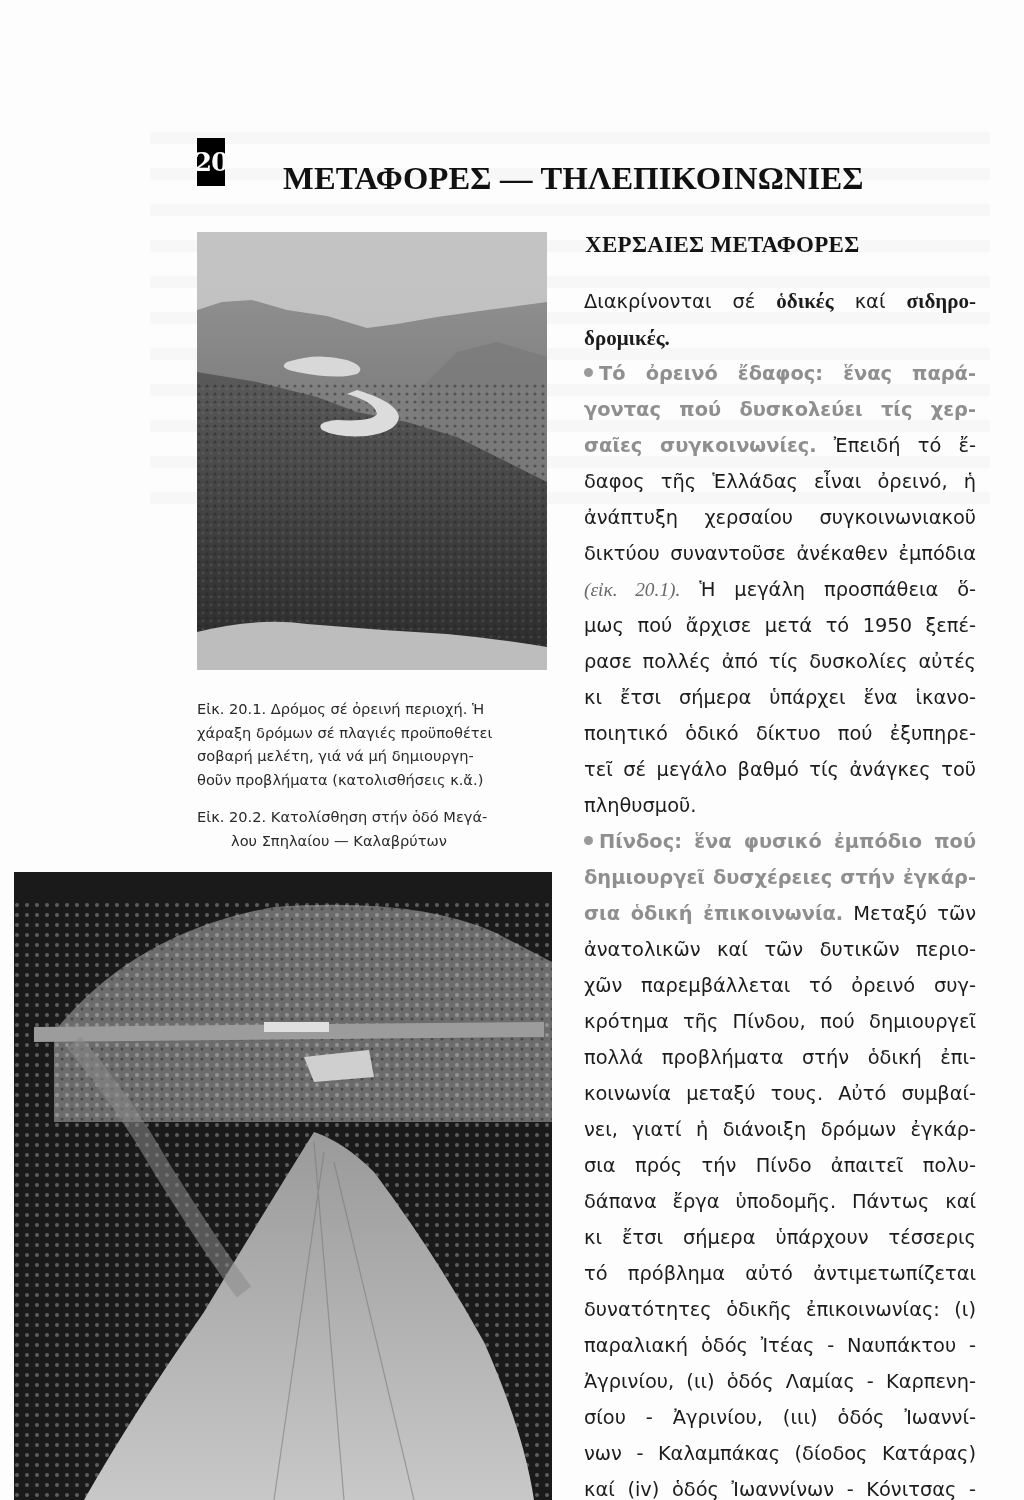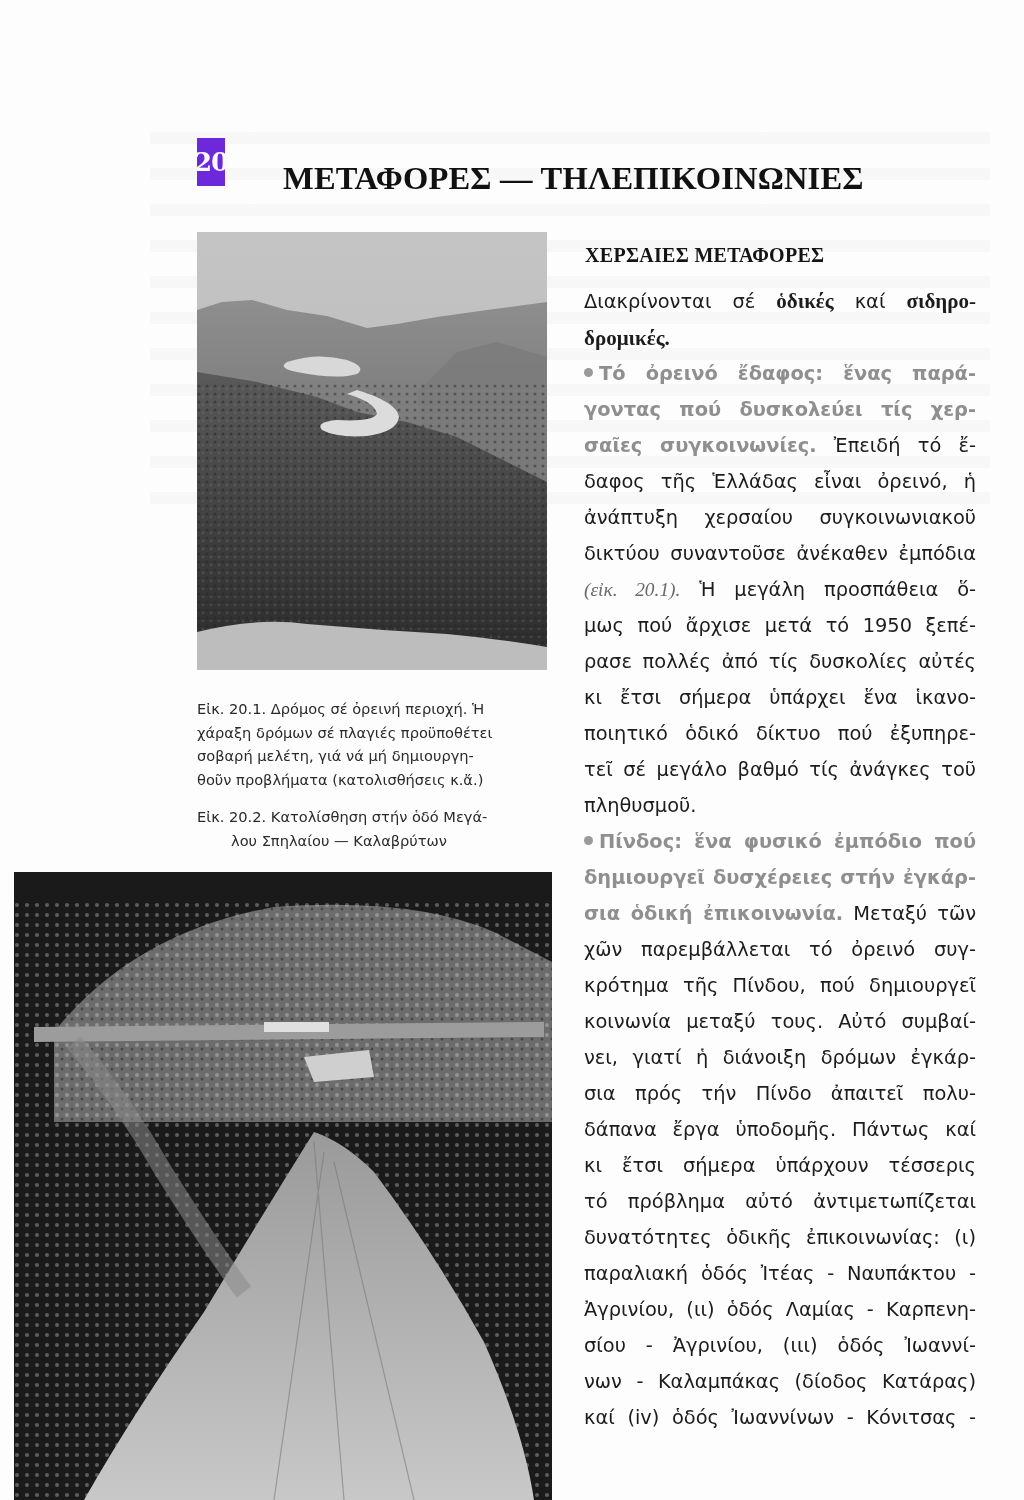--- a/index.html
+++ b/index.html
@@ -10,21 +10,21 @@
     color: #1c1c1c;
   }
   .ghost {
     position: absolute; left: 150px; top: 118px; width: 840px; height: 400px;
     background:
       repeating-linear-gradient(180deg, rgba(0,0,0,0) 0 14px, rgba(0,0,0,0.025) 14px 26px, rgba(0,0,0,0) 26px 36px);
     pointer-events: none;
   }
   .badge {
     position: absolute; left: 197px; top: 138px; width: 28px; height: 48px;
-    background: #6d28d9; color: #fafafa;
+    background: #000000; color: #fafafa;
     font-family: "DejaVu Serif", serif; font-weight: bold; font-size: 26px;
     display: flex; align-items: center; justify-content: center; letter-spacing: -1px;
   }
   .chapter-title {
     position: absolute; left: 283px; top: 130px; white-space: nowrap;
     font-family: "Liberation Serif", serif; font-weight: bold; font-size: 32.5px;
     color: #111; letter-spacing: 0.2px; margin-top: 30px;
   }
   .photo { position: absolute; overflow: hidden; }
   .photo svg { display: block; width: 100%; height: 100%; }
@@ -32,22 +32,22 @@
   .photo2 { left: 14px; top: 872px; width: 538px; height: 628px; }
   .caption {
     position: absolute; font-family: "DejaVu Sans", sans-serif; font-size: 14.6px;
     color: #2a2a2a; line-height: 23.5px; white-space: nowrap;
   }
   .caption1 { left: 197px; top: 697px; }
   .caption2 { left: 197px; top: 805px; }
   .caption .line { display: block; }
   .caption .indent { padding-left: 34px; }
   .section-title {
-    position: absolute; left: 585px; top: 244px; white-space: nowrap;
-    font-family: "Liberation Serif", serif; font-weight: bold; font-size: 20px; color: #141414; letter-spacing: 0.3px;
+    position: absolute; left: 585px; top: 232px; white-space: nowrap;
+    font-family: "Liberation Serif", serif; font-weight: bold; font-size: 23px; color: #141414; letter-spacing: 0.3px;
   }
   .body-col {
     position: absolute; left: 584px; top: 283px; width: 392px;
     font-size: 19.4px; line-height: 36px; color: #1c1c1c;
   }
   .body-col .line { display: block; white-space: nowrap; text-align: justify; text-align-last: justify; }
   .body-col .line.last { text-align-last: left; }
   .bold-serif { font-family: "Liberation Serif", serif; font-weight: bold; font-size: 21px; }
   .lead { color: #8f8f8f; font-weight: bold; }
   .ref { font-family: "Liberation Serif", serif; font-style: italic; color: #6a6a6a; }
@@ -148,22 +148,24 @@
   <span class="line">μως πού ἄρχισε μετά τό 1950 ξεπέ-</span>
   <span class="line">ρασε πολλές ἀπό τίς δυσκολίες αὐτές</span>
   <span class="line">κι ἔτσι σήμερα ὑπάρχει ἕνα ἱκανο-</span>
   <span class="line">ποιητικό ὁδικό δίκτυο πού ἐξυπηρε-</span>
   <span class="line">τεῖ σέ μεγάλο βαθμό τίς ἀνάγκες τοῦ</span>
   <span class="line last">πληθυσμοῦ.</span>
 
   <span class="line lead"><span class="bullet"></span><span>Πίνδος: ἕνα φυσικό ἐμπόδιο πού</span></span>
   <span class="line lead">δημιουργεῖ δυσχέρειες στήν ἐγκάρ-</span>
   <span class="line"><span class="lead">σια ὁδική ἐπικοινωνία.</span><span> Μεταξύ τῶν</span></span>
+  <span class="line">ἀνατολικῶν καί τῶν δυτικῶν περιο-</span>
   <span class="line">χῶν παρεμβάλλεται τό ὀρεινό συγ-</span>
   <span class="line">κρότημα τῆς Πίνδου, πού δημιουργεῖ</span>
+  <span class="line">πολλά προβλήματα στήν ὁδική ἐπι-</span>
   <span class="line">κοινωνία μεταξύ τους. Αὐτό συμβαί-</span>
   <span class="line">νει, γιατί ἡ διάνοιξη δρόμων ἐγκάρ-</span>
   <span class="line">σια πρός τήν Πίνδο ἀπαιτεῖ πολυ-</span>
   <span class="line">δάπανα ἔργα ὑποδομῆς. Πάντως καί</span>
   <span class="line">κι ἔτσι σήμερα ὑπάρχουν τέσσερις</span>
   <span class="line">τό πρόβλημα αὐτό ἀντιμετωπίζεται</span>
   <span class="line">δυνατότητες ὁδικῆς ἐπικοινωνίας: (ι)</span>
   <span class="line">παραλιακή ὁδός Ἰτέας - Ναυπάκτου -</span>
   <span class="line">Ἀγρινίου, (ιι) ὁδός Λαμίας - Καρπενη-</span>
   <span class="line">σίου - Ἀγρινίου, (ιιι) ὁδός Ἰωαννί-</span>

